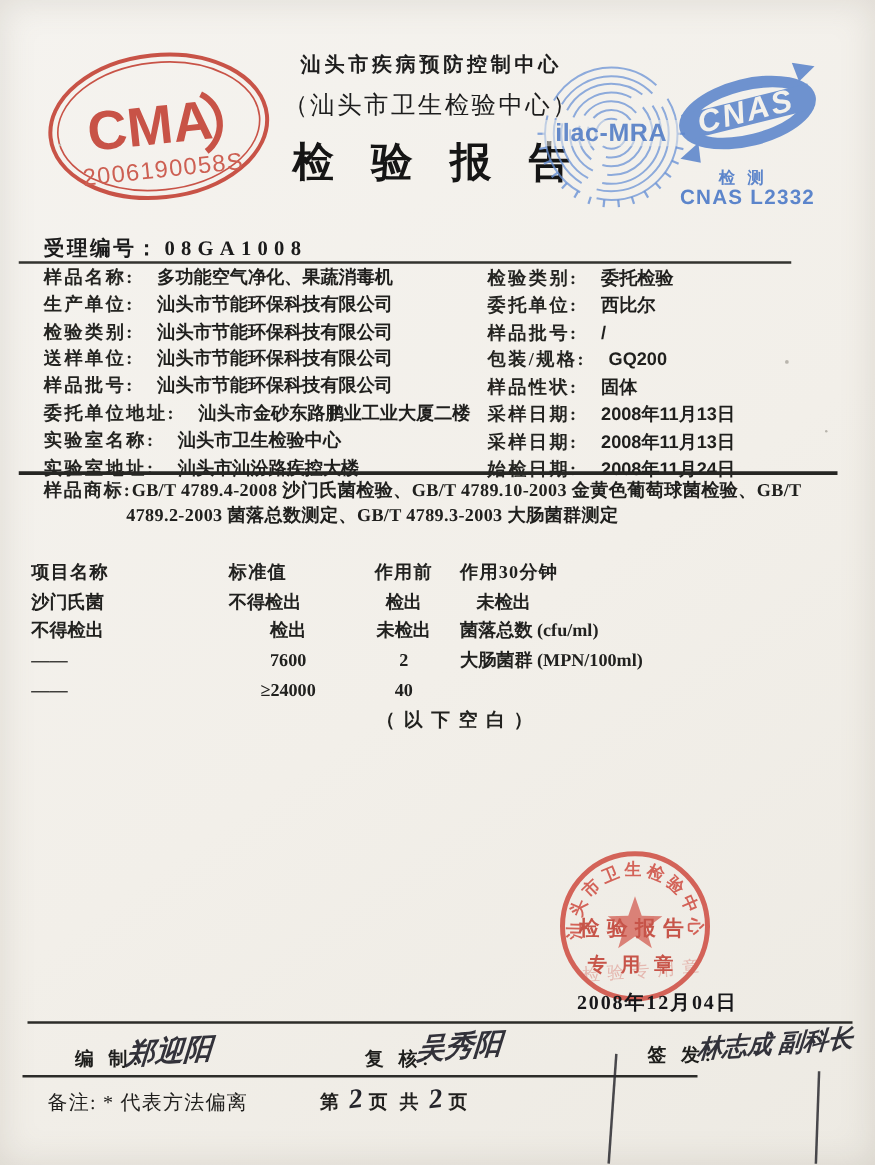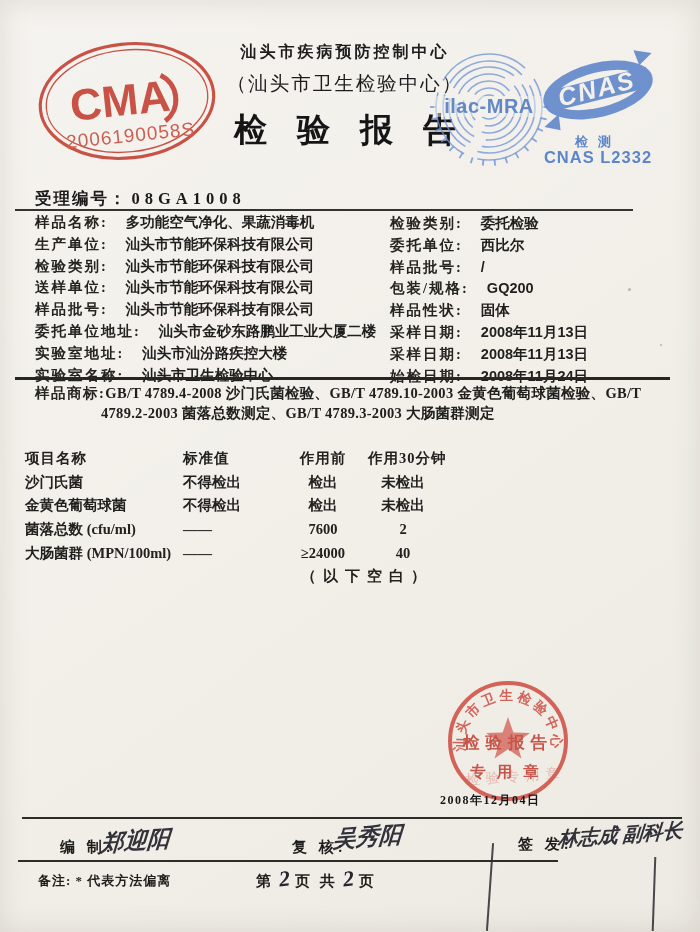--- a/index.html
+++ b/index.html
@@ -44,30 +44,30 @@
   .rtable { left:25px; top:447px; display:grid; grid-template-columns:158px 95px 90px 70px;
             font-size:14.5px; color:#21211f; }
   .rtable > div { height:23.7px; line-height:23.7px; white-space:nowrap; }
   .cell-c { text-align:center; }
   .th { font-weight:600; letter-spacing:1px; }
   .td { font-weight:600; }
   .endnote { left:272px; top:567px; width:190px; text-align:center;
              font-size:15px; letter-spacing:7px; font-weight:600; color:#22221f; }
 
   
-  .seal-date { left:440px; top:792px; width:150px; font-size:12px; letter-spacing:1.5px;
-               font-weight:600; color:#17171a; }
+  .seal-date { left:440px; top:792px; width:150px; font-size:16px; letter-spacing:1.5px;
+               font-weight:600; color:#17171a;text-align:right; }
 
   
   .siglabel { font-size:15px; font-weight:600; letter-spacing:4px; color:#1e1e1c; }
   .ink { font-size:23px; font-weight:600; font-style:italic; color:#23232c;
          transform:rotate(-4deg) skewX(-8deg); transform-origin:left bottom; opacity:.92;
          white-space:nowrap; }
   .stroke { width:2px; background:#2a2a30; opacity:.85; }
-  .remark { left:38px; top:872px; font-size:13px; font-weight:700; letter-spacing:1px; color:#201f1d; }
+  .remark { left:38px; top:872px; font-size:16px; font-weight:400; letter-spacing:1px; color:#201f1d; }
   .pageinfo { left:256px; top:866px; display:flex; align-items:baseline; font-size:15px;
               font-weight:600; letter-spacing:3px; color:#201f1d; }
   .hand-num { font-size:22px; font-style:italic; font-weight:600; color:#25252c;
               transform:rotate(-6deg); margin:0 5px; letter-spacing:0; }
   .speck { background:#b9b5ad; border-radius:50%; }
 </style>
 </head>
 <body>
 
 <div class="page">
@@ -138,22 +138,22 @@
   </div>
   <div class="abs rule1"></div>
 
   <div class="abs fcol fcol-left">
       <div class="frow"><span class="flabel">样品名称:</span><span class="fvalue">多功能空气净化、果蔬消毒机</span></div>
       <div class="frow"><span class="flabel">生产单位:</span><span class="fvalue">汕头市节能环保科技有限公司</span></div>
       <div class="frow"><span class="flabel">检验类别:</span><span class="fvalue">汕头市节能环保科技有限公司</span></div>
       <div class="frow"><span class="flabel">送样单位:</span><span class="fvalue">汕头市节能环保科技有限公司</span></div>
       <div class="frow"><span class="flabel">样品批号:</span><span class="fvalue">汕头市节能环保科技有限公司</span></div>
       <div class="frow"><span class="flabel">委托单位地址:</span><span class="fvalue">汕头市金砂东路鹏业工业大厦二楼</span></div>
+      <div class="frow"><span class="flabel">实验室名称:</span><span class="fvalue">汕头市卫生检验中心</span></div>
       <div class="frow"><span class="flabel">实验室地址:</span><span class="fvalue">汕头市汕汾路疾控大楼</span></div>
-      <div class="frow"><span class="flabel">实验室名称:</span><span class="fvalue">汕头市卫生检验中心</span></div>
     </div>
   <div class="abs fcol fcol-right">
       <div class="frow"><span class="flabel">检验类别:</span><span class="fvalue">委托检验</span></div>
       <div class="frow"><span class="flabel">委托单位:</span><span class="fvalue">西比尔</span></div>
       <div class="frow"><span class="flabel">样品批号:</span><span class="fvalue">/</span></div>
       <div class="frow"><span class="flabel">包装/规格:</span><span class="fvalue">GQ200</span></div>
       <div class="frow"><span class="flabel">样品性状:</span><span class="fvalue">固体</span></div>
       <div class="frow"><span class="flabel">采样日期:</span><span class="fvalue">2008年11月13日</span></div>
       <div class="frow"><span class="flabel">采样日期:</span><span class="fvalue">2008年11月13日</span></div>
       <div class="frow"><span class="flabel">始检日期:</span><span class="fvalue">2008年11月24日</span></div>
@@ -167,21 +167,20 @@
 
   <div class="abs rtable">
       <div class="th ">项目名称</div>
       <div class="th ">标准值</div>
       <div class="th cell-c">作用前</div>
       <div class="th cell-c">作用30分钟</div>
       <div class="td ">沙门氏菌</div>
       <div class="td ">不得检出</div>
       <div class="td cell-c">检出</div>
       <div class="td cell-c">未检出</div>
-      <div class="td ">金黄色葡萄球菌</div>
       <div class="td ">不得检出</div>
       <div class="td cell-c">检出</div>
       <div class="td cell-c">未检出</div>
       <div class="td ">菌落总数 (cfu/ml)</div>
       <div class="td ">——</div>
       <div class="td cell-c">7600</div>
       <div class="td cell-c">2</div>
       <div class="td ">大肠菌群 (MPN/100ml)</div>
       <div class="td ">——</div>
       <div class="td cell-c">≥24000</div>

